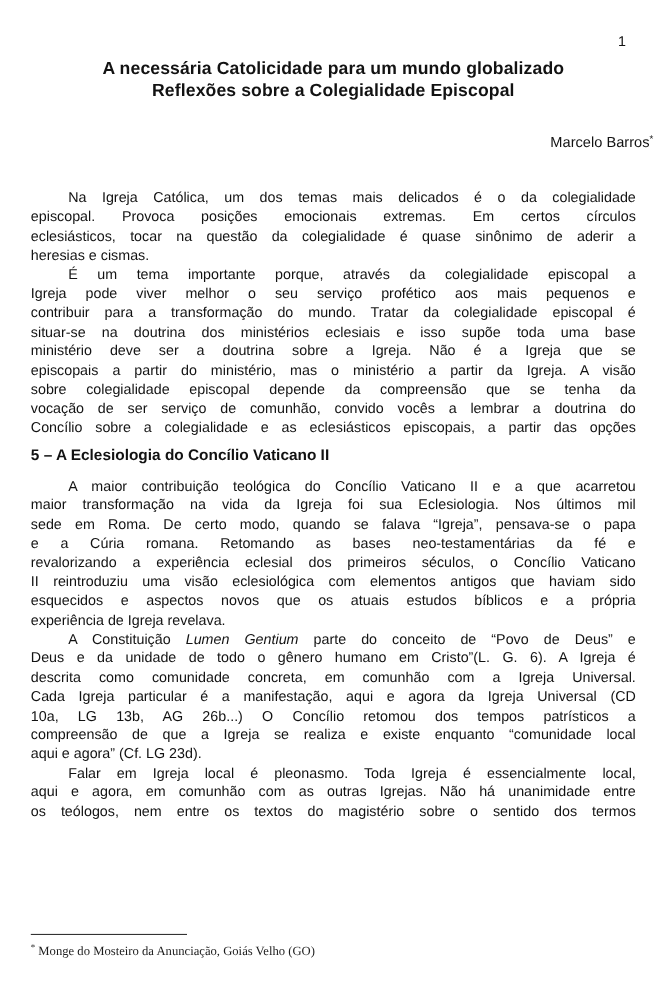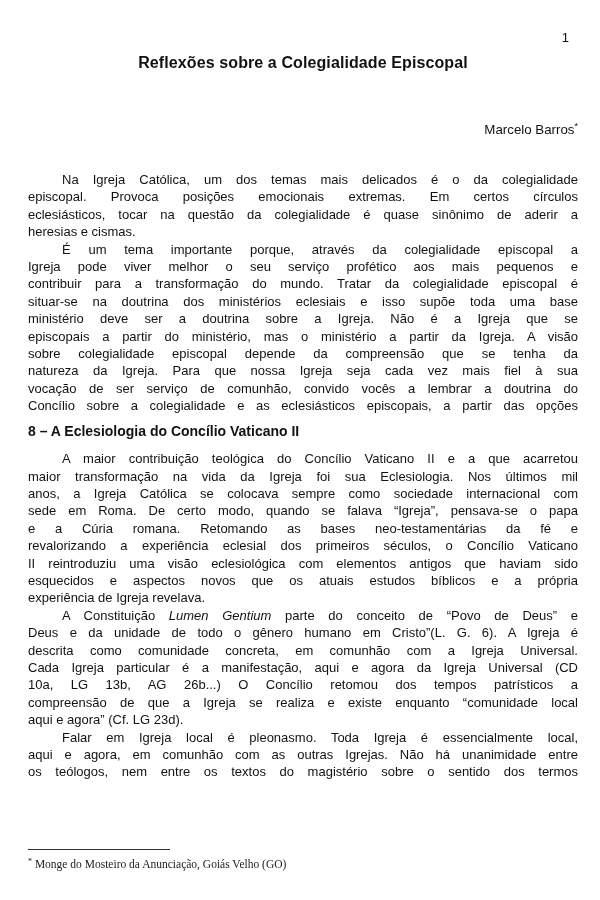--- a/index.html
+++ b/index.html
@@ -17,21 +17,21 @@
     position: absolute; top: 31px; right: 31px;
     font-size: 13px; line-height: 14px;
   }
   .title {
     position: absolute; top: 53px; left: 28px; width: 550px;
     text-align: center; font-weight: bold;
     font-size: 16px; line-height: 20px;
     letter-spacing: 0.1px;
   }
   .author {
-    position: absolute; top: 119px; left: 28px; width: 550px;
+    position: absolute; top: 119px; left: 44px; width: 550px;
     text-align: right; font-size: 13.3px; line-height: 15px;
   }
   .author sup { font-size: 9px; vertical-align: 5px; }
 
   .docbody {
     position: absolute; top: 171px; left: 28px; width: 550px;
     font-size: 13px; line-height: 17.4px;
   }
   .line {
     text-align: justify;
@@ -59,49 +59,48 @@
   .footnote sup { font-size: 8px; vertical-align: 4px; }
 </style>
 </head>
 <body>
 
 <div class="page">
 
   <div class="pagenum">1</div>
 
   <div class="title">
+    <div>A necessária Catolicidade para um mundo globalizado</div>
     <div>Reflexões sobre a Colegialidade Episcopal</div>
   </div>
 
   <div class="author"><span>Marcelo Barros</span><sup>*</sup></div>
 
   <div class="docbody">
       <div class="para">
         <div class="line first">Na Igreja Católica, um dos temas mais delicados é o da colegialidade</div>
         <div class="line">episcopal. Provoca posições emocionais extremas. Em certos círculos</div>
         <div class="line">eclesiásticos, tocar na questão da colegialidade é quase sinônimo de aderir a</div>
         <div class="line last">heresias e cismas.</div>
       </div>
       <div class="para">
         <div class="line first">É um tema importante porque, através da colegialidade episcopal a</div>
         <div class="line">Igreja pode viver melhor o seu serviço profético aos mais pequenos e</div>
         <div class="line">contribuir para a transformação do mundo. Tratar da colegialidade episcopal é</div>
         <div class="line">situar-se na doutrina dos ministérios eclesiais e isso supõe toda uma base</div>
         <div class="line">ministério deve ser a doutrina sobre a Igreja. Não é a Igreja que se</div>
         <div class="line">episcopais a partir do ministério, mas o ministério a partir da Igreja. A visão</div>
         <div class="line">sobre colegialidade episcopal depende da compreensão que se tenha da</div>
-        <div class="line">natureza da Igreja. Para que nossa Igreja seja cada vez mais fiel à sua</div>
         <div class="line">vocação de ser serviço de comunhão, convido vocês a lembrar a doutrina do</div>
         <div class="line">Concílio sobre a colegialidade e as eclesiásticos episcopais, a partir das opções</div>
       </div>
-      <div class="headingline">8 – A Eclesiologia do Concílio Vaticano II</div>
+      <div class="headingline">5 – A Eclesiologia do Concílio Vaticano II</div>
       <div class="para">
         <div class="line first">A maior contribuição teológica do Concílio Vaticano II e a que acarretou</div>
         <div class="line">maior transformação na vida da Igreja foi sua Eclesiologia. Nos últimos mil</div>
-        <div class="line">anos, a Igreja Católica se colocava sempre como sociedade internacional com</div>
         <div class="line">sede em Roma. De certo modo, quando se falava “Igreja”, pensava-se o papa</div>
         <div class="line">e a Cúria romana. Retomando as bases neo-testamentárias da fé e</div>
         <div class="line">revalorizando a experiência eclesial dos primeiros séculos, o Concílio Vaticano</div>
         <div class="line">II reintroduziu uma visão eclesiológica com elementos antigos que haviam sido</div>
         <div class="line">esquecidos e aspectos novos que os atuais estudos bíblicos e a própria</div>
         <div class="line last">experiência de Igreja revelava.</div>
       </div>
       <div class="para">
         <div class="line first">A Constituição <span class="it">Lumen Gentium</span> parte do conceito de “Povo de Deus” e</div>
         <div class="line">Deus e da unidade de todo o gênero humano em Cristo”(L. G. 6). A Igreja é</div>

